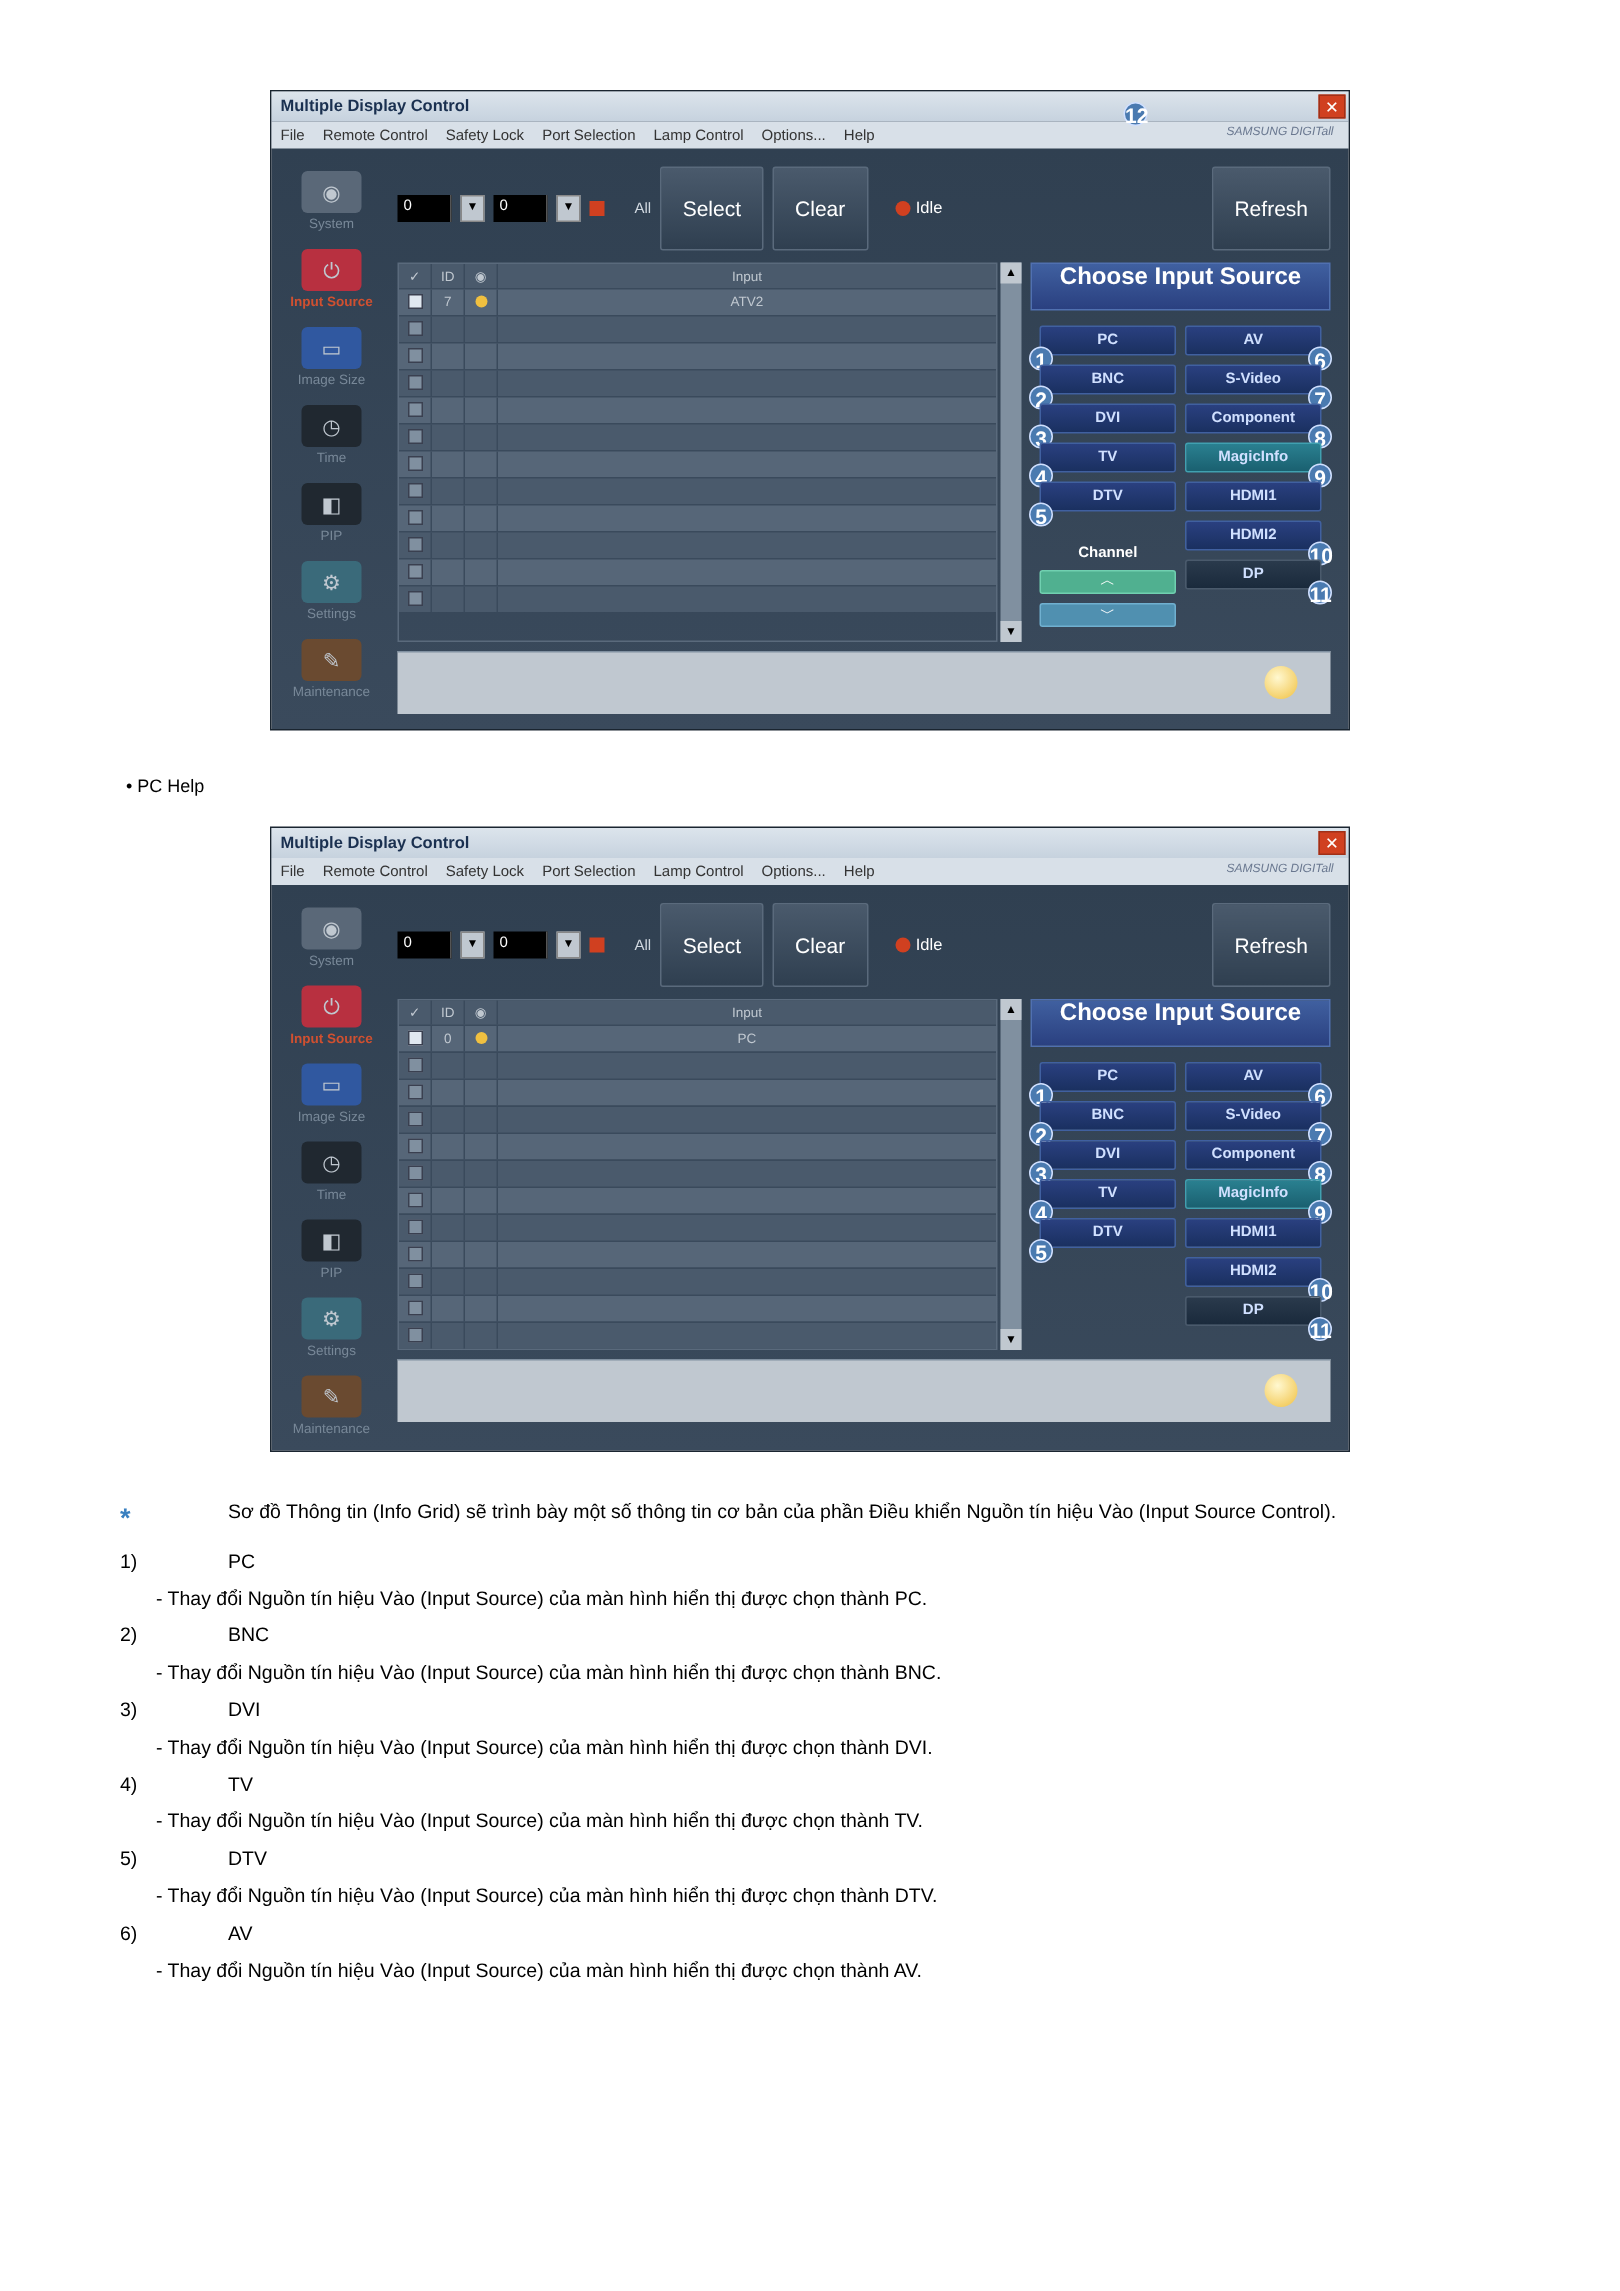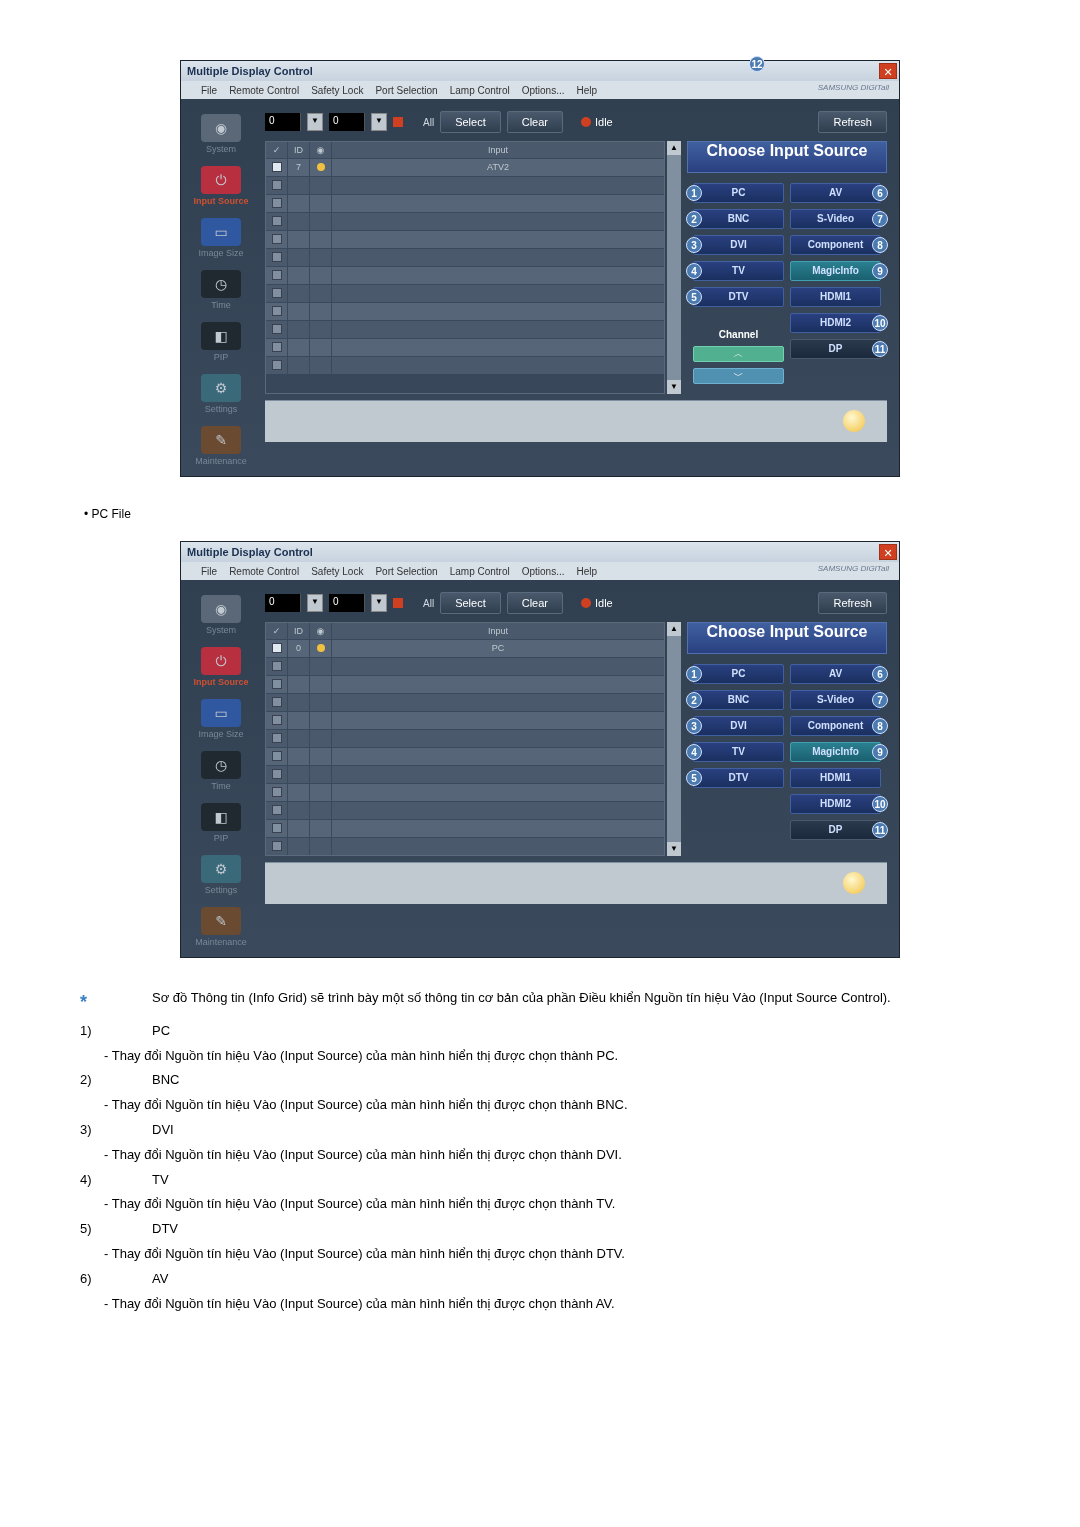--- a/index.html
+++ b/index.html
@@ -1,38 +1,38 @@
 <!DOCTYPE html>
 <html><head>
 <meta charset="utf-8">
 <style>
   * { box-sizing: border-box; margin: 0; padding: 0; }
   body { font-family: Arial, sans-serif; background: #fff; width: 1080px; padding: 60px 80px; font-size: 12px; color: #000; }
   .app-window { width: 720px; margin: 0 auto 30px auto; background: linear-gradient(to bottom, #2f3f50, #3a4a5c); border: 1px solid #1a2530; position: relative; }
   .titlebar { background: linear-gradient(to bottom, #dce4ec, #c6d2de); height: 20px; padding: 2px 6px; font-size: 11px; color: #1a3050; font-weight: bold; display: flex; align-items: center; text-align: right; }
   .close-x { position: absolute; right: 2px; top: 2px; width: 18px; height: 16px; background: #d04020; color: #fff; text-align: center; font-size: 11px; line-height: 16px; border: 1px solid #a03018; }
-  .menubar { background: #d8e0e8; height: 18px; display: flex; padding: 0 20px; font-size: 10px; align-items: center; gap: 12px; color: #333; }
+  .menubar { background: #d8e0e8; height: 18px; display: flex; padding: 0 6px; font-size: 10px; align-items: center; gap: 12px; color: #333; }
   .brand { position: absolute; right: 10px; top: 22px; font-size: 8px; font-style: italic; color: #6a7890; }
   .app-body { display: flex; }
   .sidebar { width: 80px; padding: 15px 4px 10px 4px; display: flex; flex-direction: column; gap: 12px; }
   .side-item { display: flex; flex-direction: column; align-items: center; gap: 2px; }
   .side-icon { width: 40px; height: 28px; background: #5a6878; border-radius: 4px; display: flex; align-items: center; justify-content: center; font-size: 14px; color: #c0c8d0; }
   .side-icon.red { background: #b83040; }
   .side-icon.blue { background: #3058a0; }
   .side-icon.dark { background: #202830; }
   .side-icon.teal { background: #3a6a7a; }
   .side-icon.tool { background: #6a4a30; }
   .side-label { font-size: 9px; color: #788898; }
   .side-label.active { color: #d05030; font-weight: bold; }
   .main-area { flex: 1; padding: 12px 12px 10px 4px; }
   .top-controls { display: flex; align-items: center; gap: 6px; margin-bottom: 8px; }
   .drop-in { width: 36px; height: 18px; background: #000; color: #fff; font-size: 10px; padding: 2px 4px; border-right: 1px solid #555; }
   .drop-arrow { width: 16px; height: 18px; background: #c0c8d0; border: 1px solid #888; font-size: 8px; text-align: center; line-height: 14px; }
   .chk-all { font-size: 10px; color: #d0d8e0; display: flex; align-items: center; gap: 20px; }
-  .tc-btn { padding: 4px 14px; font-size: 11px; color: #fff; background: linear-gradient(to bottom, #4a5a6c, #2f3f50); border: 1px solid #5a6a7c; border-radius: 2px; }
+  .tc-btn { padding: 19px 14px; font-size: 14px; color: #fff; background: linear-gradient(to bottom, #4a5a6c, #2f3f50); border: 1px solid #5a6a7c; border-radius: 2px; }
   .idle { display: flex; align-items: center; gap: 4px; color: #fff; font-size: 11px; margin-left: 12px; }
   .idle-dot { width: 10px; height: 10px; background: #d04020; border-radius: 50%; }
   .grid-wrap { display: flex; gap: 6px; }
   .grid-area { display: flex; flex: 1; }
   .grid-col-head { display: flex; background: #4a5a6c; height: 16px; font-size: 9px; color: #c0c8d0; }
   .cell-chk, .cell-id, .cell-dot { width: 22px; text-align: center; border-right: 1px solid #3a4a5c; line-height: 16px; }
   .cell-input { flex: 1; text-align: center; line-height: 16px; }
   .grid-row { display: flex; height: 18px; font-size: 9px; color: #c0c8d0; background: #4a5a6c; border-top: 1px solid #3a4a5c; }
   .grid-row.alt { background: #566678; }
   .cell-chk .sq, .cell-dot .sq { display: inline-block; width: 10px; height: 10px; background: #8090a0; border: 1px solid #3a4050; margin-top: 3px; }
@@ -40,21 +40,21 @@
   .scroll-col { width: 14px; background: #8090a0; margin-left: 2px; display: flex; flex-direction: column; justify-content: space-between; }
   .scroll-btn { height: 14px; background: #c0c8d0; font-size: 8px; text-align: center; line-height: 14px; }
   .right-panel { width: 200px; }
   .rp-title { height: 32px; background: linear-gradient(to bottom, #4060a0, #2a4080); color: #fff; font-size: 16px; font-weight: bold; text-align: center; line-height: 18px; border: 1px solid #5070b0; }
   .rp-body { padding: 10px 6px; }
   .rp-cols { display: flex; gap: 6px; }
   .rp-col { flex: 1; display: flex; flex-direction: column; gap: 6px; }
   .src-btn { position: relative; height: 20px; background: linear-gradient(to bottom, #2a4080, #1a3060); border: 1px solid #4060a0; border-radius: 2px; color: #d0e0ff; font-size: 10px; font-weight: bold; text-align: center; line-height: 18px; }
   .src-btn.teal { background: linear-gradient(to bottom, #2a8090, #1a6070); border-color: #40a0b0; }
   .src-btn.dark { background: linear-gradient(to bottom, #2a3a4c, #1a2a3c); border-color: #4a5a6c; }
-  .num-badge { position: absolute; background: #4a7ab0; color: #fff; width: 16px; height: 16px; border-radius: 50%; font-size: 10px; font-weight: bold; text-align: center; line-height: 16px; border: 1px solid #d0e0ff; top: 1px; }
+  .num-badge { position: absolute; background: #4a7ab0; color: #fff; width: 16px; height: 16px; border-radius: 50%; font-size: 14px; font-weight: bold; text-align: center; line-height: 16px; border: 1px solid #d0e0ff; top: 13px; }
   .num-badge.left { left: -8px; }
   .num-badge.right { right: -8px; }
   .ch-label { color: #fff; font-size: 10px; font-weight: bold; text-align: center; margin-top: 16px; }
   .ch-btn { height: 16px; background: #50b090; border: 1px solid #70d0b0; border-radius: 2px; color: #fff; text-align: center; font-size: 10px; line-height: 14px; }
   .ch-btn.down { background: #5090b0; border-color: #70b0d0; }
   .big12 { position: absolute; margin-top: -6px; margin-left: 56px; }
   .footer-band { height: 42px; background: #c0c8d0; margin-top: 6px; border-top: 1px solid #8090a0; position: relative; }
   .bulb { position: absolute; right: 20px; top: 4px; width: 26px; height: 32px; display: flex; align-items: center; justify-content: center; }
   .bulb .b { width: 22px; height: 22px; background: radial-gradient(circle at 40% 35%, #fff8d0, #f0c040); border-radius: 50%; }
   .mode-label { font-size: 12px; margin: 0 0 15px 0; }
@@ -250,21 +250,21 @@
       </div>
       <div class="footer-band">
         <div class="bulb">
             <div class="b"></div>
           </div>
       </div>
     </div>
   </div>
 </div>
 
-<p class="mode-label" style="margin-left:4px;margin-top:20px;margin-bottom:20px">• PC File</p>
+<p class="mode-label" style="margin-left:4px;margin-top:20px;margin-bottom:20px">• PC Help</p>
 
 <div class="app-window">
   <div class="titlebar">
     <span>Multiple Display Control</span>
   </div>
   <div class="close-x">✕</div>
   <div class="menubar">
     <span>File</span>
     <span>Remote Control</span>
     <span>Safety Lock</span>

